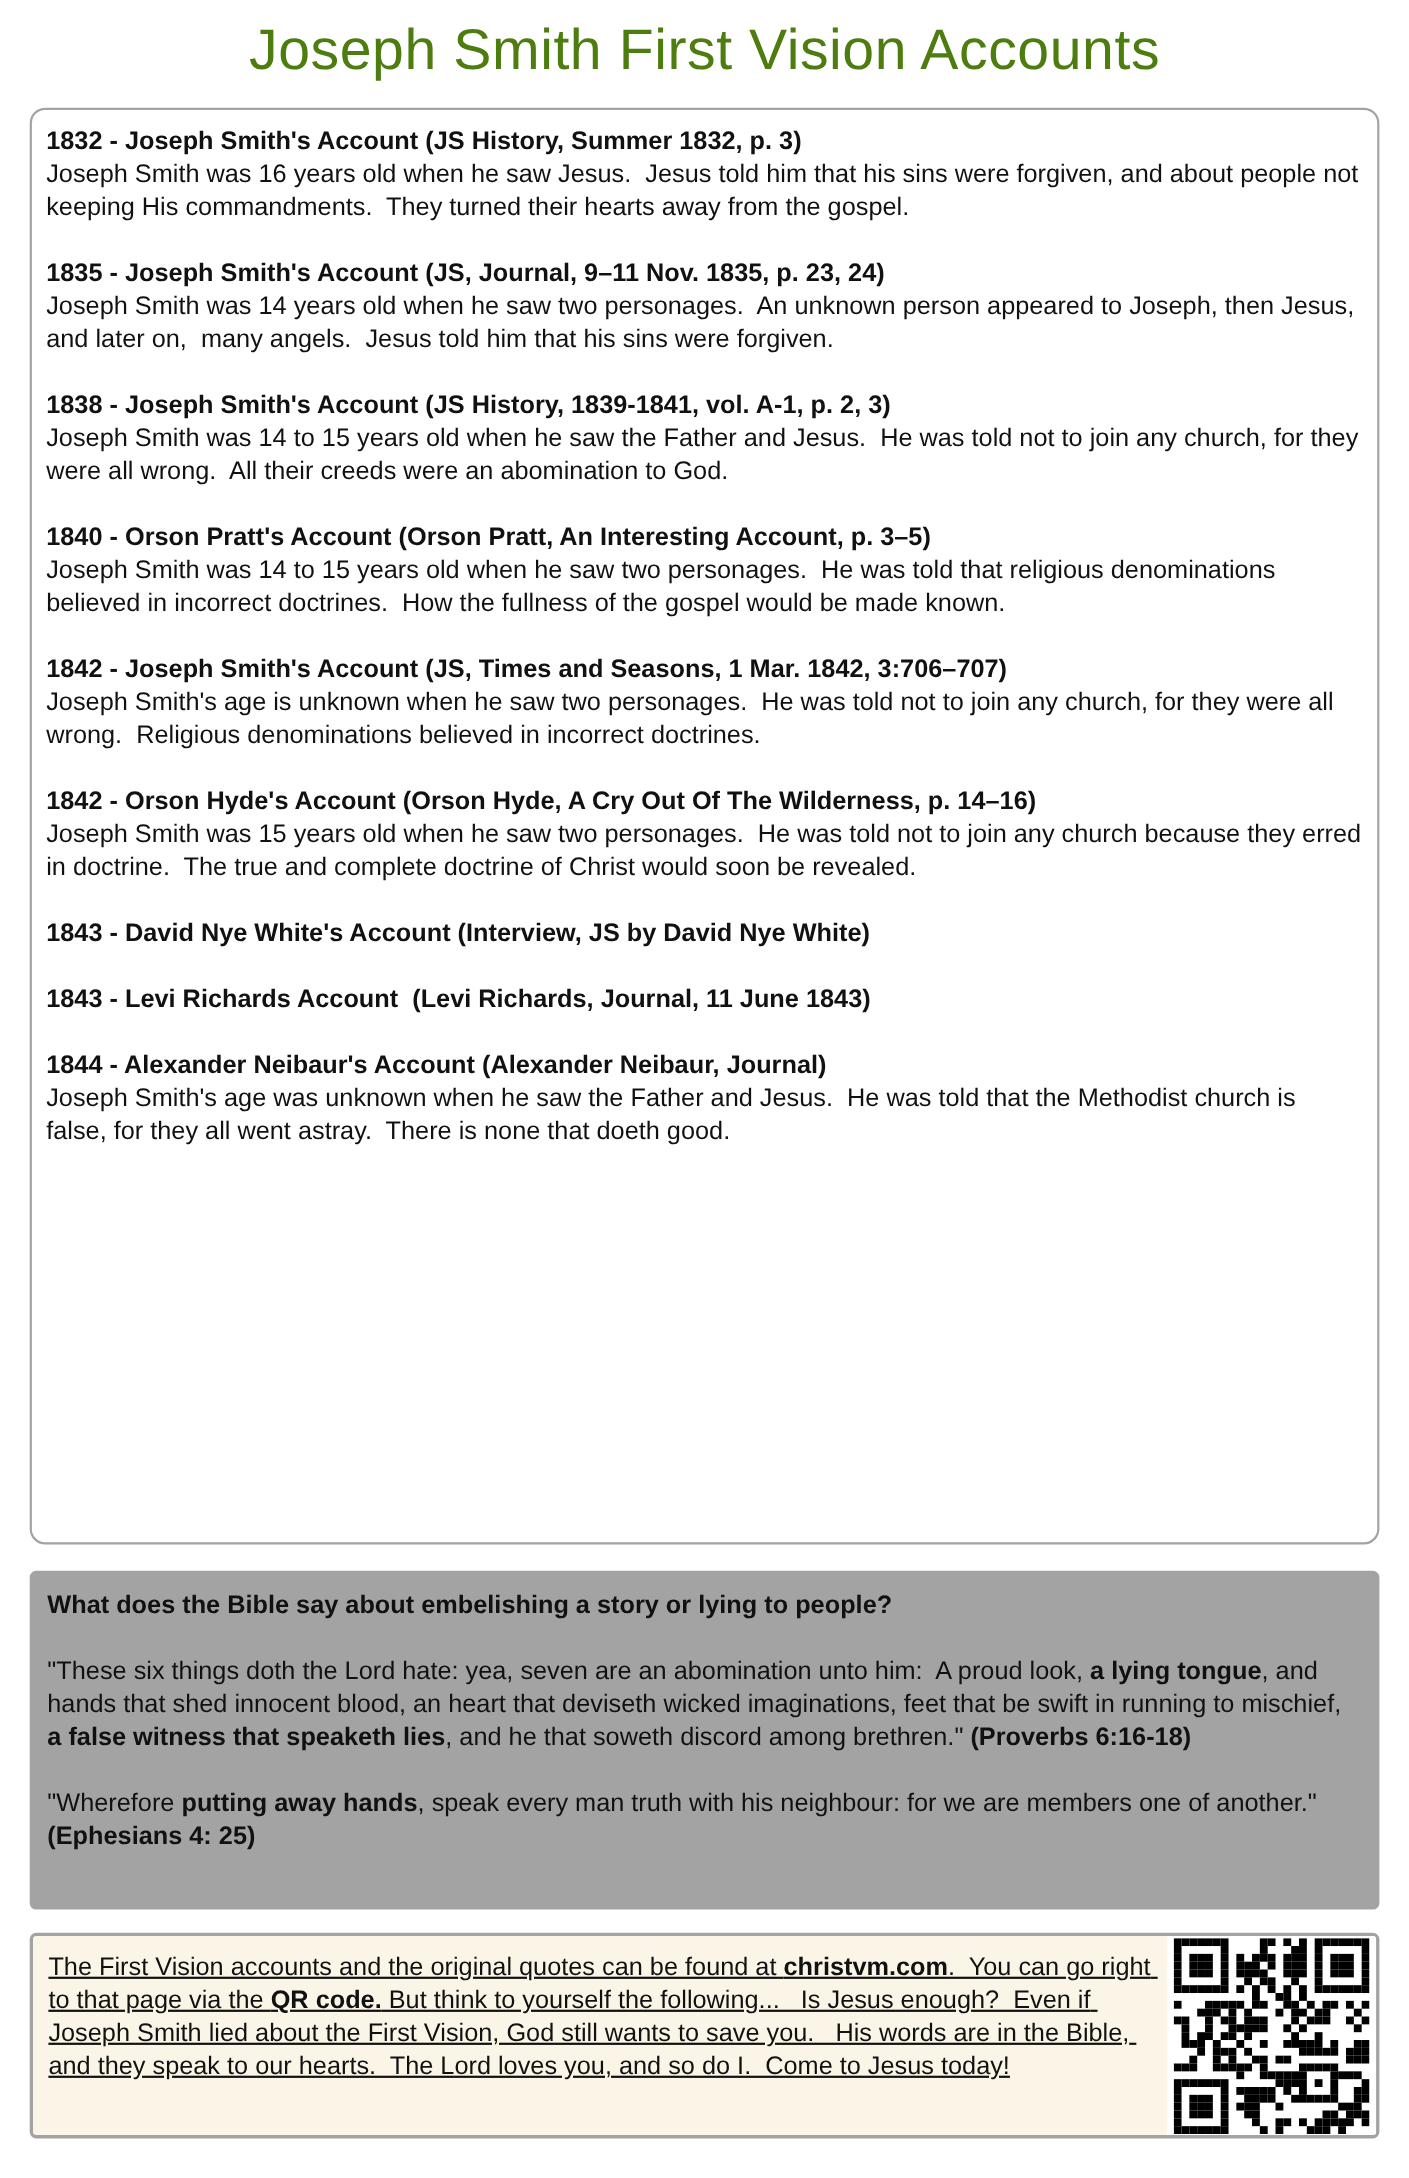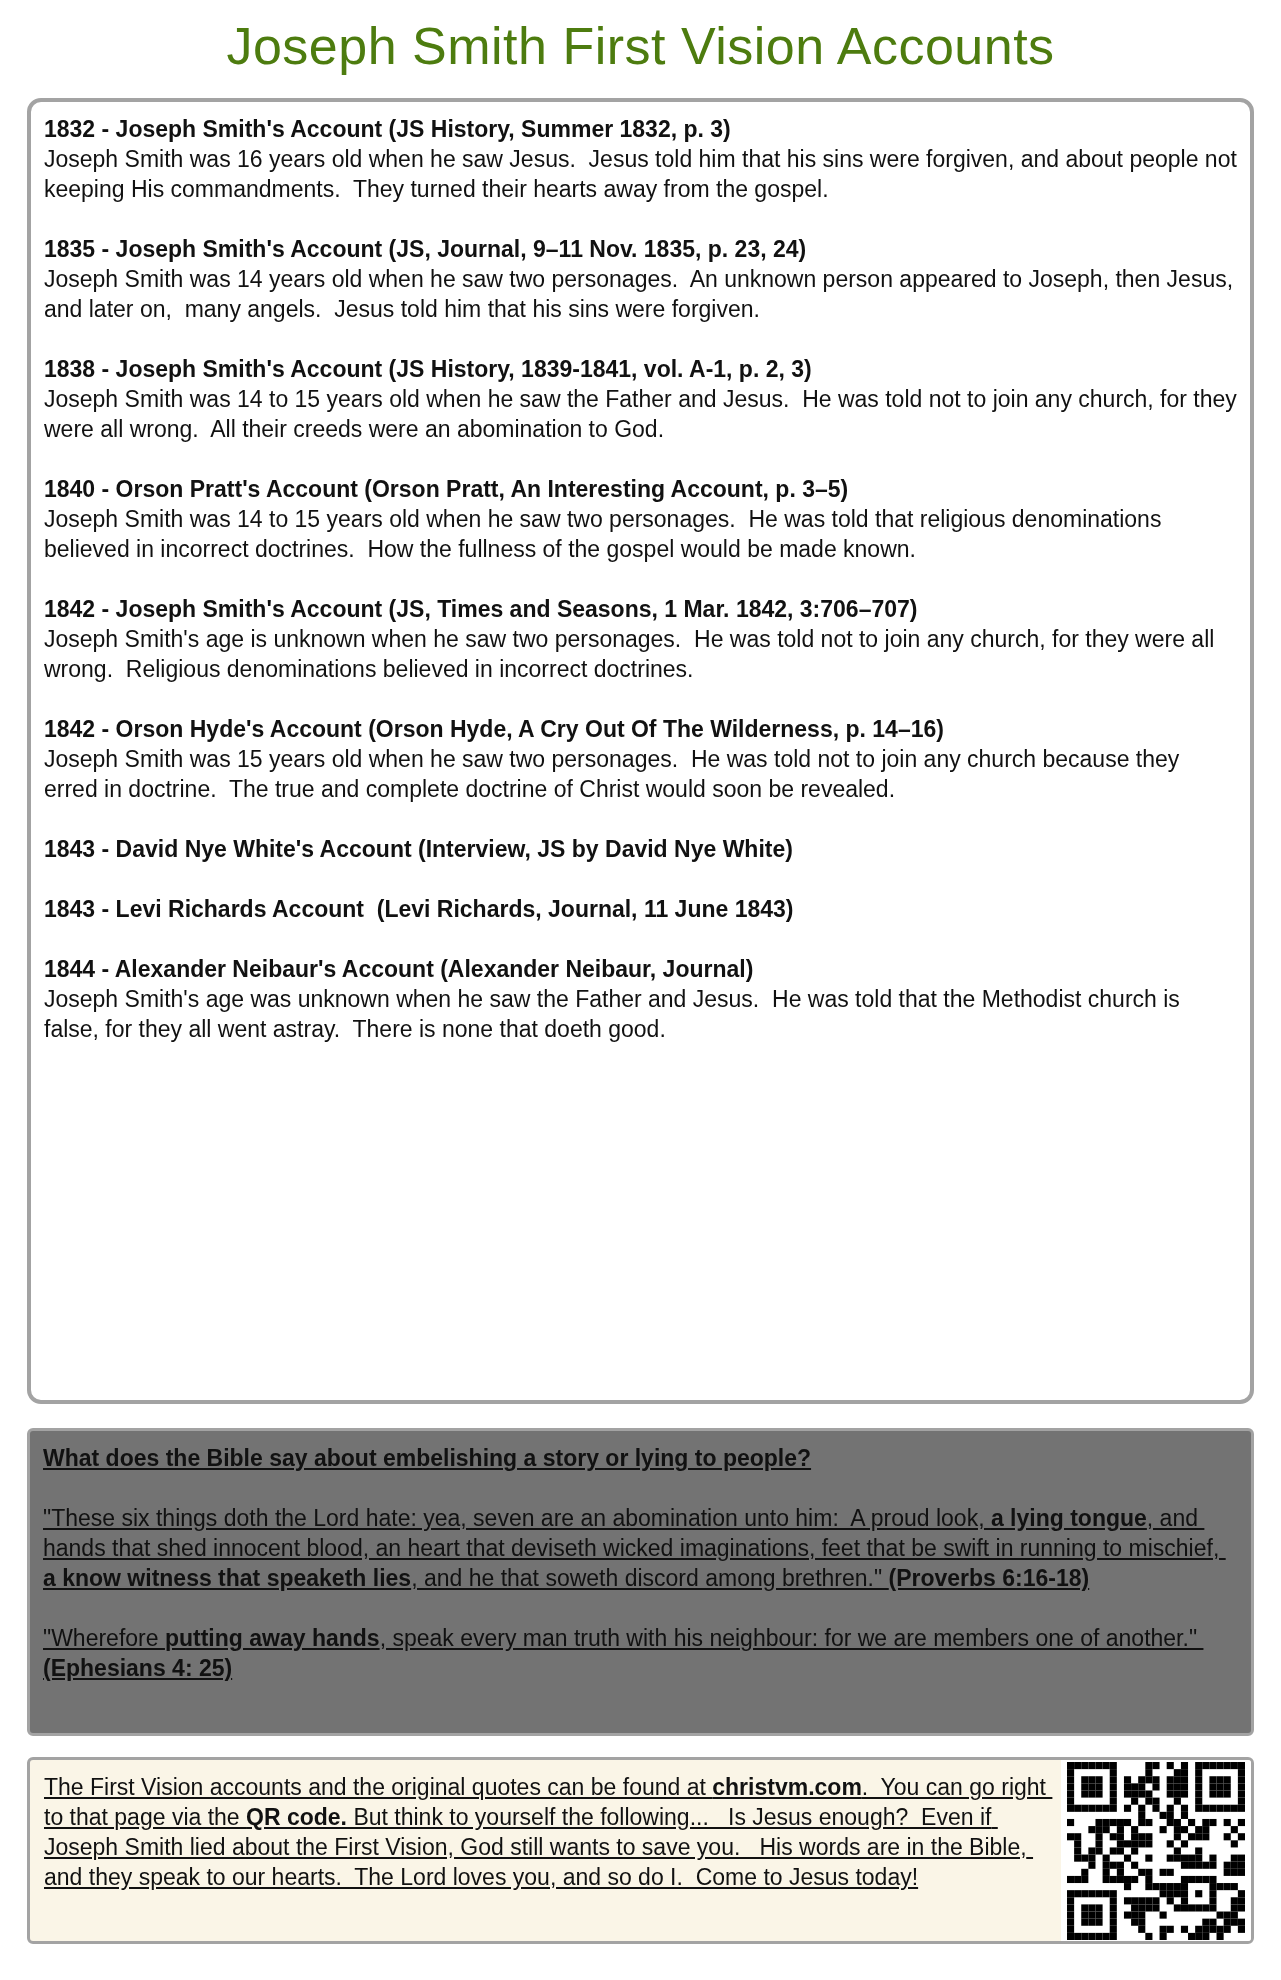--- a/index.html
+++ b/index.html
@@ -17,41 +17,40 @@
     font-size: 52px;
     font-weight: 400;
     letter-spacing: 0.5px;
     margin: 16px 0 22px 0;
     color: #4d7c0f;
   }
   .box {
     box-sizing: border-box;
     width: 1227px;
     margin: 0 auto;
-    border: 4px solid #a3a3a3;
+    border: 2px solid #a3a3a3;
     border-radius: 14px;
     padding: 12px 13px;
     font-size: 23px;
     line-height: 30px;
     background: #ffffff;
   }
   .accounts-box {
     min-height: 1306px;
     margin-bottom: 24px;
   }
   .account + .account { margin-top: 30px; }
   .account-heading { font-weight: bold; white-space: pre-wrap; }
   .account-body { white-space: pre-wrap; }
   .bible-box {
-    background: #737373;
+    background: #a3a3a3;
     border-width: 3px;
     border-radius: 6px;
     min-height: 308px;
     margin-bottom: 21px;
-    text-decoration: underline;
   }
   .bible-heading { font-weight: bold; white-space: pre-wrap; }
   .bible-box p {
     margin: 30px 0 0 0;
     white-space: pre-wrap;
   }
   .footer-box {
     background: #faf5e7;
     border-width: 3px;
     border-radius: 6px;
@@ -113,21 +112,21 @@
     <div class="account-heading">1843 - Levi Richards Account  (Levi Richards, Journal, 11 June 1843)</div>
   </div>
   <div class="account">
     <div class="account-heading">1844 - Alexander Neibaur's Account (Alexander Neibaur, Journal)</div>
     <div class="account-body">Joseph Smith's age was unknown when he saw the Father and Jesus.  He was told that the Methodist church is false, for they all went astray.  There is none that doeth good.</div>
   </div>
 </section>
 
 <section class="box bible-box">
   <div class="bible-heading">What does the Bible say about embelishing a story or lying to people?</div>
-  <p><span>"These six things doth the Lord hate: yea, seven are an abomination unto him:  A proud look, </span><b>a lying tongue</b><span>, and hands that shed innocent blood, an heart that deviseth wicked imaginations, feet that be swift in running to mischief, </span><b>a know witness that speaketh lies</b><span>, and he that soweth discord among brethren." </span><b>(Proverbs 6:16-18)</b></p>
+  <p><span>"These six things doth the Lord hate: yea, seven are an abomination unto him:  A proud look, </span><b>a lying tongue</b><span>, and hands that shed innocent blood, an heart that deviseth wicked imaginations, feet that be swift in running to mischief, </span><b>a false witness that speaketh lies</b><span>, and he that soweth discord among brethren." </span><b>(Proverbs 6:16-18)</b></p>
   <p><span>"Wherefore </span><b>putting away hands</b><span>, speak every man truth with his neighbour: for we are members one of another." </span><b>(Ephesians 4: 25)</b></p>
 </section>
 
 <section class="box footer-box">
   <div class="footer-text"><span>The First Vision accounts and the original quotes can be found at </span><b>christvm.com</b><span>.  You can go right to that page via the </span><b>QR code.</b><span> But think to yourself the following...   Is Jesus enough?  Even if Joseph Smith lied about the First Vision, God still wants to save you.   His words are in the Bible, and they speak to our hearts.  The Lord loves you, and so do I.  Come to Jesus today!</span></div>
   <div class="qr-panel">
     <svg id="qr-svg" width="178" height="178" viewBox="0 0 175 175" aria-hidden="true">
         <rect x="0" y="0" width="175" height="175" fill="#ffffff"></rect>
         <rect x="0" y="0" width="7" height="7" fill="#000000"></rect>
         <rect x="7" y="0" width="7" height="7" fill="#000000"></rect>

